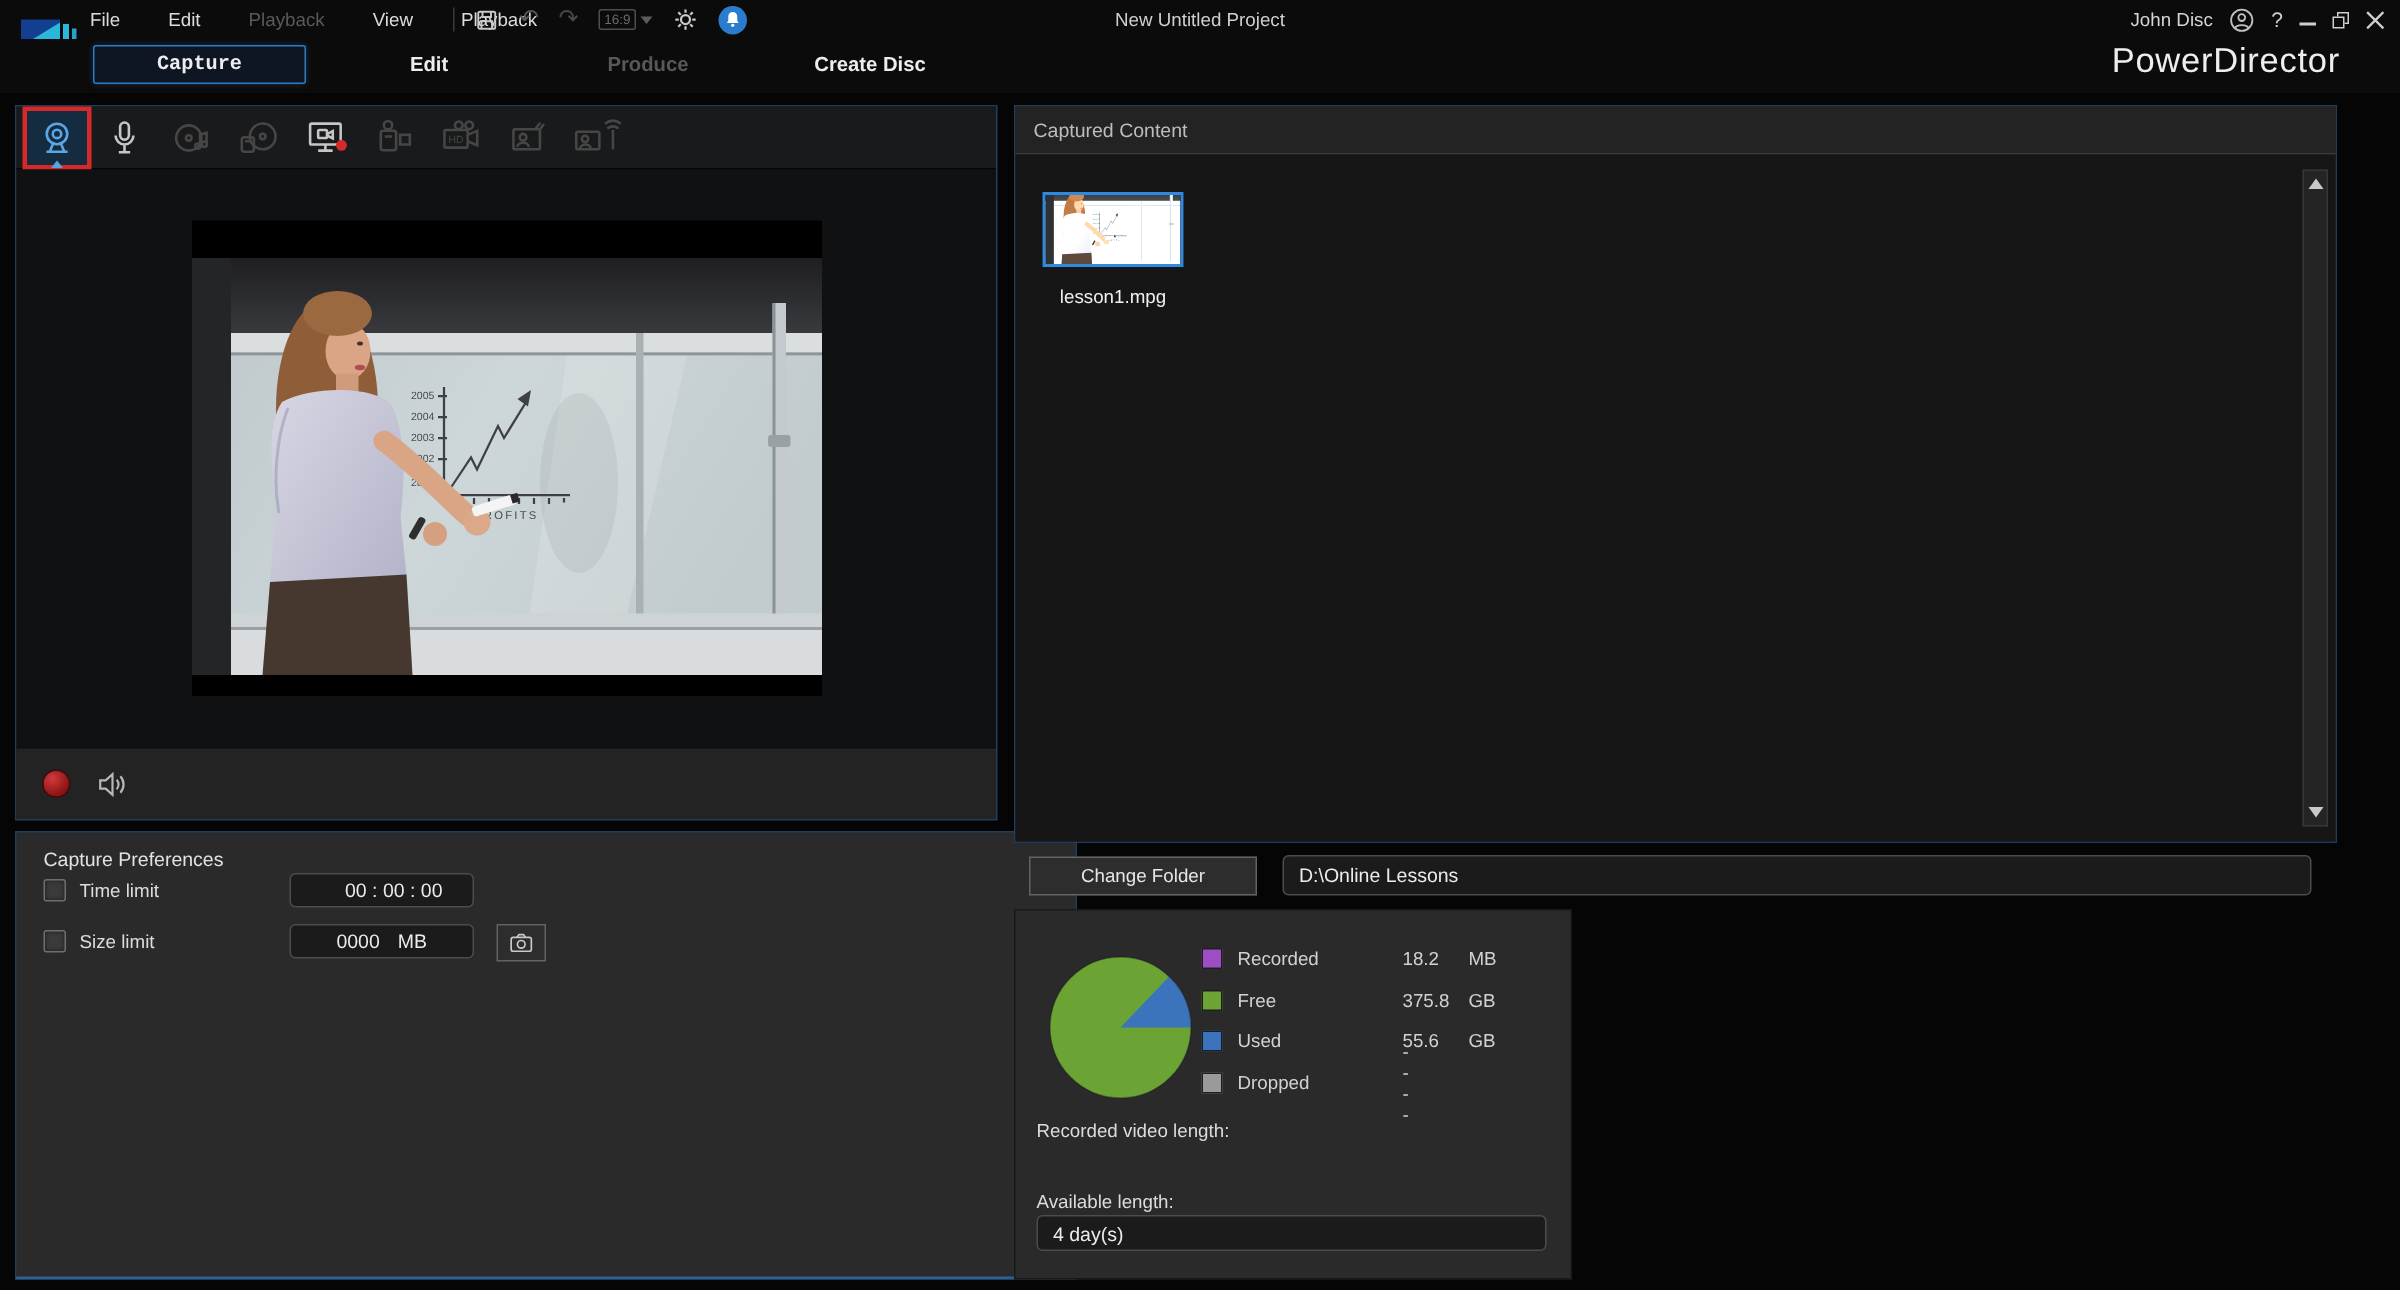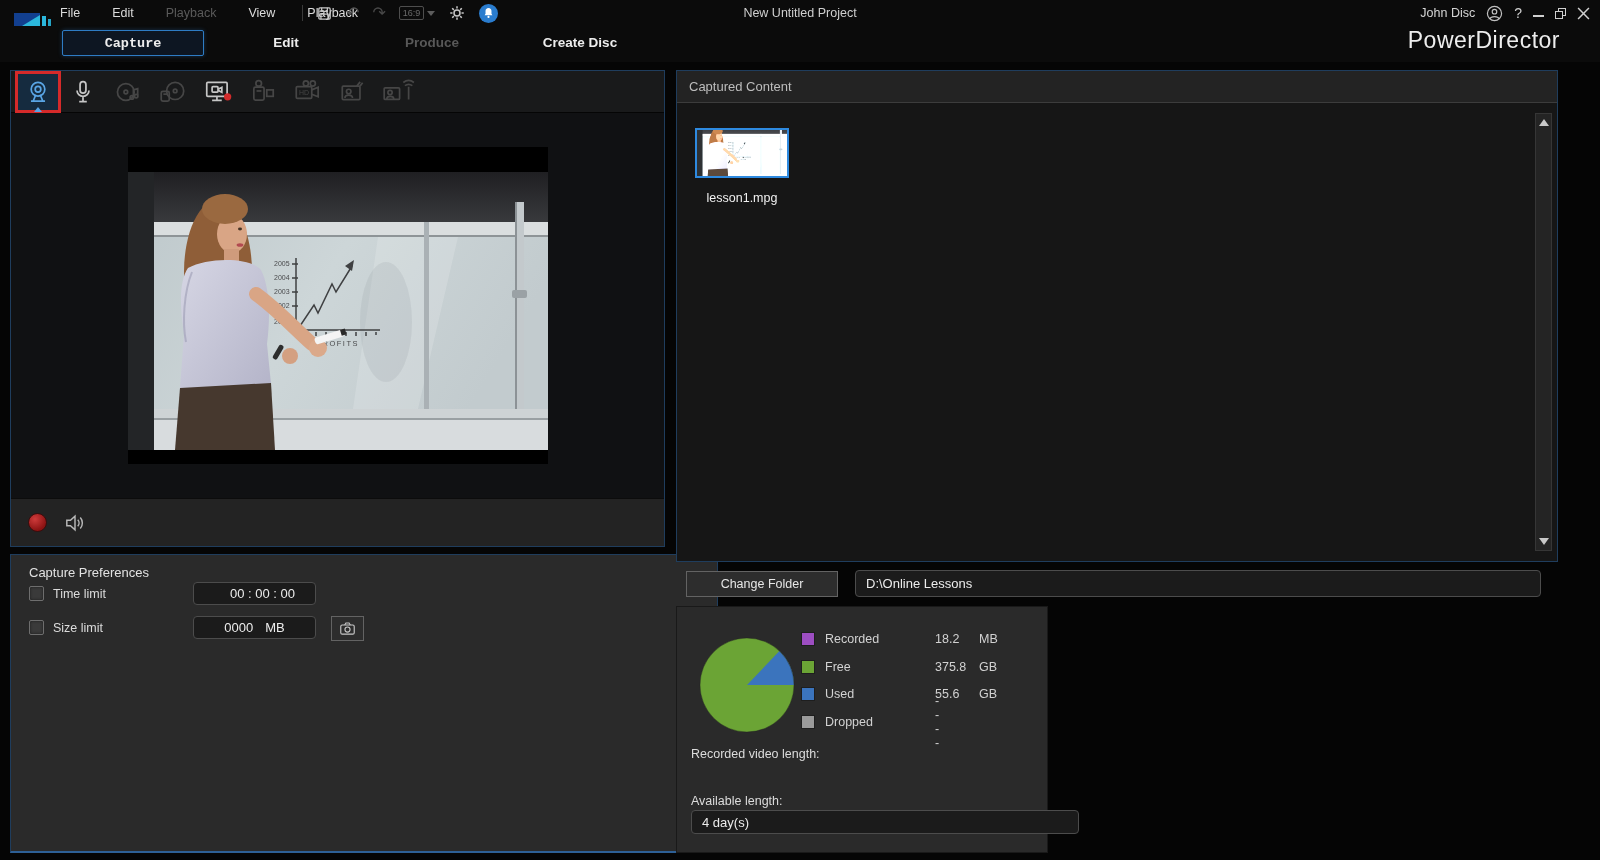--- a/index.html
+++ b/index.html
@@ -382,17 +382,17 @@
       <span class="unit">GB</span>
     </div>
     <div class="legend-row" style="top:108px;">
       <div class="sw" style="background: rgb(154, 154, 154);"></div>
       <span class="lab">Dropped</span>
       <span class="val">-- --</span>
       <span class="unit"></span>
     </div>
     <div class="sub-label" style="left:14px;top:140px;">Recorded video length:</div>
     <div class="sub-label" style="left:14px;top:187px;">Available length:</div>
-    <div class="field" style="position:absolute;left:14px;top:203px;width:388px;height:24px;">4 day(s)</div>
+    <div class="field" style="position:absolute;left:14px;top:203px;width:340px;height:24px;">4 day(s)</div>
   </div>
 
 
 </div>
 
 </body></html>

